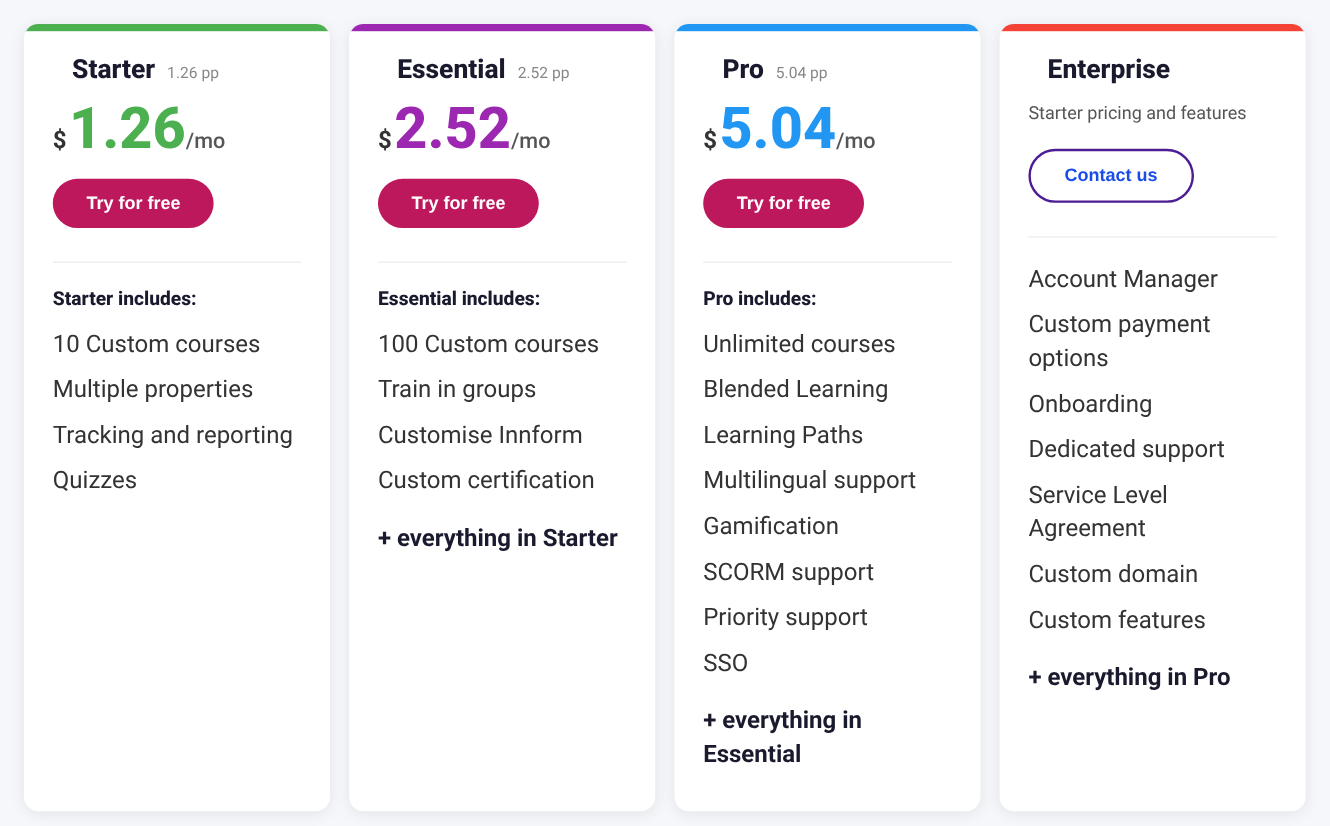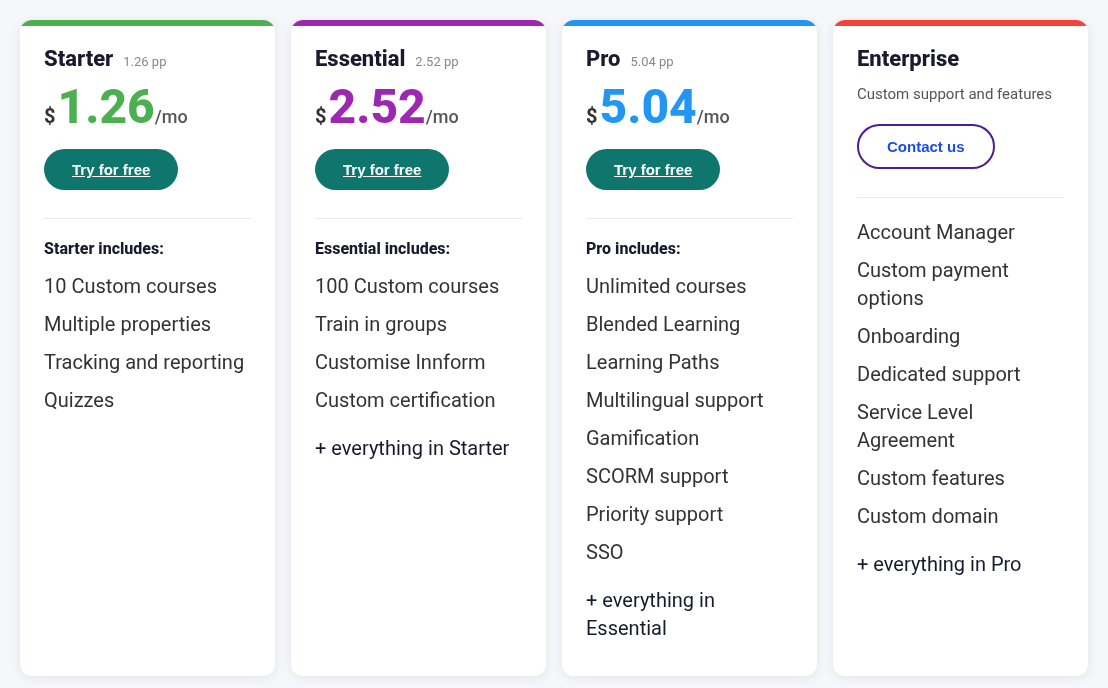--- a/index.html
+++ b/index.html
@@ -36,20 +36,21 @@
     .plan-card.pro .plan-top-bar { background: #2196f3; }
     .plan-card.enterprise .plan-top-bar { background: #f44336; }
     .plan-header {
       padding: 20px 24px 16px;
     }
     .plan-title-row {
       display: flex;
       align-items: baseline;
       gap: 10px;
       margin-bottom: 12px;
+      margin-left: 16px;
     }
     .plan-name {
       font-size: 22px;
       font-weight: 800;
       color: #1a1a2e;
     }
     .plan-pp {
       font-size: 13px;
       color: #888;
       font-weight: 400;
@@ -89,23 +90,22 @@
       padding: 12px 28px;
       border-radius: 50px;
       font-size: 15px;
       font-weight: 600;
       cursor: pointer;
       text-align: center;
       border: none;
       margin-bottom: 4px;
     }
     .plan-cta-btn.filled {
-      background: #0f766e;
+      background: #be185d;
       color: #fff;
-      text-decoration: underline;
     }
     .plan-cta-btn.outline {
       background: transparent;
       border: 2px solid #4c1d95;
       color: #1a4de8;
     }
     .plan-divider {
       border: none;
       border-top: 1px solid #e8eaed;
       margin: 8px 24px 0;
@@ -120,21 +120,21 @@
       color: #1a1a2e;
       margin-bottom: 14px;
     }
     .feature-item {
       font-size: 20px;
       color: #333;
       margin-bottom: 10px;
       line-height: 1.4;
     }
     .feature-item.bold-note {
-      font-weight: 400;
+      font-weight: 700;
       color: #1a1a2e;
       margin-top: 20px;
     }
   </style>
 </head>
 <body>
 
 <div class="pricing-grid">
 <div class="plan-card starter">
       <div class="plan-top-bar"></div>
@@ -196,26 +196,26 @@
         <div class="feature-item">SCORM support</div>
         <div class="feature-item">Priority support</div>
         <div class="feature-item">SSO</div>
         <div class="feature-item bold-note">+ everything in Essential</div>
       </div>
     </div>
     <div class="plan-card enterprise">
       <div class="plan-top-bar"></div>
       <div class="plan-header"><div class="plan-title-row">
           <span class="plan-name">Enterprise</span>
-        </div><div class="plan-custom-pricing" style="white-space: pre-line;">Custom support and features</div><button class="plan-cta-btn outline">Contact us</button></div>
+        </div><div class="plan-custom-pricing" style="white-space: pre-line;">Starter pricing and features</div><button class="plan-cta-btn outline">Contact us</button></div>
       <hr class="plan-divider">
       <div class="plan-features">
         <div class="feature-item">Account Manager</div>
         <div class="feature-item">Custom payment options</div>
         <div class="feature-item">Onboarding</div>
         <div class="feature-item">Dedicated support</div>
         <div class="feature-item">Service Level Agreement</div>
+        <div class="feature-item">Custom domain</div>
         <div class="feature-item">Custom features</div>
-        <div class="feature-item">Custom domain</div>
         <div class="feature-item bold-note">+ everything in Pro</div>
       </div>
     </div>
   </div>
 
 </body></html>

